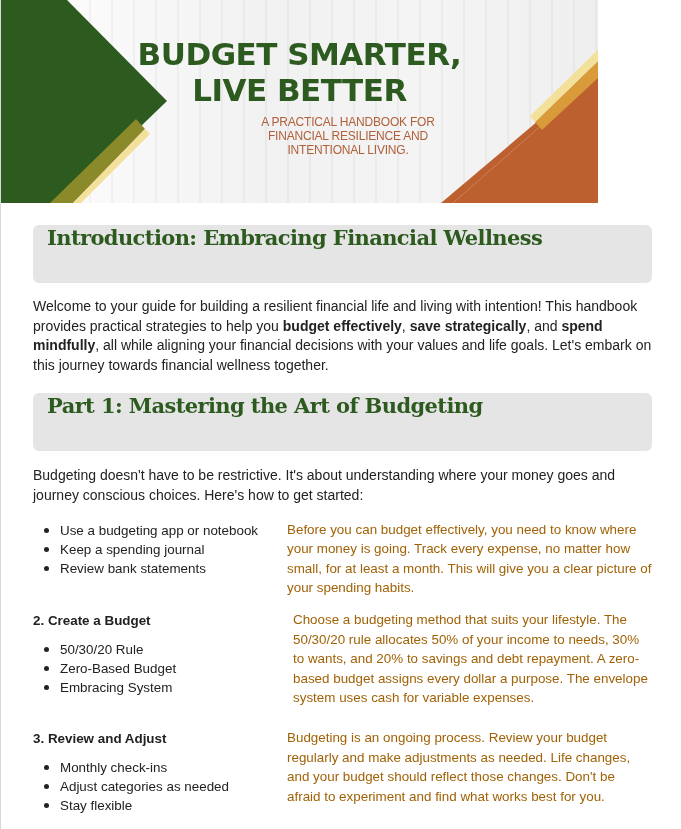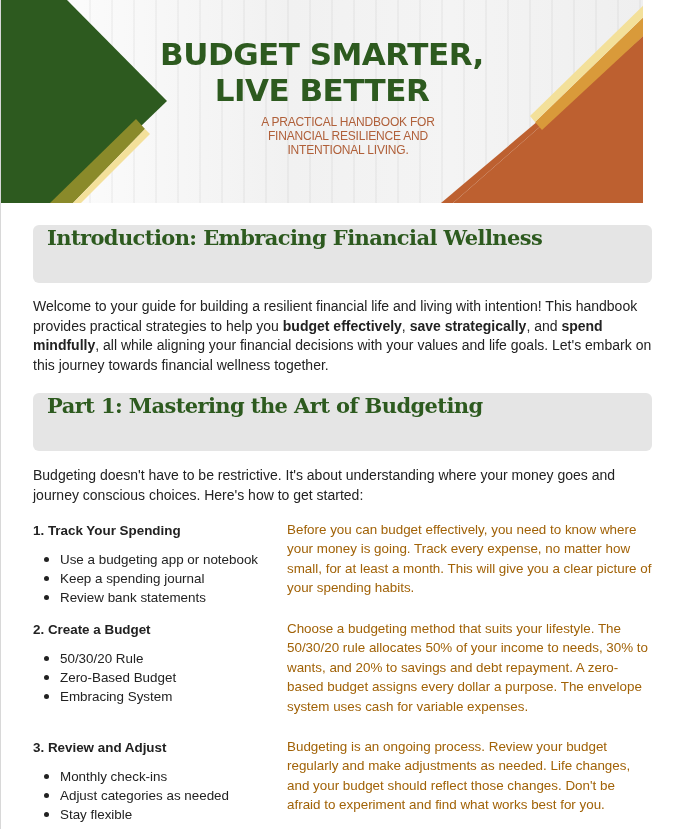--- a/index.html
+++ b/index.html
@@ -6,21 +6,21 @@
   body {
     width: 681px; height: 829px; overflow: hidden;
     background: #ffffff;
     font-family: "Liberation Sans", sans-serif;
     color: #222;
     position: relative;
     border-left: 1px solid #d8d8d8;
     box-sizing: border-box;
   }
   .hero {
-    position: relative; width: 642px; height: 203px; overflow: hidden;
+    position: relative; width: 597px; height: 203px; overflow: hidden;
     background:
       repeating-linear-gradient(90deg, rgba(0,0,0,0.035) 0 2px, transparent 2px 22px),
       linear-gradient(90deg, #ffffff 0%, #f7f7f7 25%, #f1f1f1 45%, #f4f4f4 70%, #efefef 100%);
   }
   .hero svg.shapes { position: absolute; left: 0; top: 0; }
   .hero-title {
     position: absolute; left: 0; right: 0; top: 36px;
     text-align: center;
     font-family: "DejaVu Sans", sans-serif;
     font-weight: bold; font-size: 31px; line-height: 36px;
@@ -96,31 +96,30 @@
   </div>
   <p class="body"><span>Welcome to your guide for building a resilient financial life and living with intention! This handbook provides practical strategies to help you </span><b>budget effectively</b><span>, </span><b>save strategically</b><span>, and </span><b>spend mindfully</b><span>, all while aligning your financial decisions with your values and life goals. Let's embark on this journey towards financial wellness together.</span></p>
 
   <div class="section-header" style="margin-top:18px;">
     <h2>Part 1: Mastering the Art of Budgeting</h2>
   </div>
   <p class="body" style="margin-top:15px;">Budgeting doesn't have to be restrictive. It's about understanding where your money goes and journey conscious choices. Here's how to get started:</p>
 
   <div class="step" style="margin-top:15px;">
     <div class="left">
-      <h3>1. Track Your Spending</h3>
       <ul>
         <li>Use a budgeting app or notebook</li>
         <li>Keep a spending journal</li>
         <li>Review bank statements</li>
       </ul>
     </div>
     <div class="right">Before you can budget effectively, you need to know where your money is going. Track every expense, no matter how small, for at least a month. This will give you a clear picture of your spending habits.</div>
   </div>
 
-  <div class="step" style="margin-top:13px;">
+  <div class="step" style="margin-top:13px;gap:6px;">
     <div class="left">
       <h3>2. Create a Budget</h3>
       <ul>
         <li>50/30/20 Rule</li>
         <li>Zero-Based Budget</li>
         <li>Embracing System</li>
       </ul>
     </div>
     <div class="right">Choose a budgeting method that suits your lifestyle. The 50/30/20 rule allocates 50% of your income to needs, 30% to wants, and 20% to savings and debt repayment. A zero-based budget assigns every dollar a purpose. The envelope system uses cash for variable expenses.</div>
   </div>

